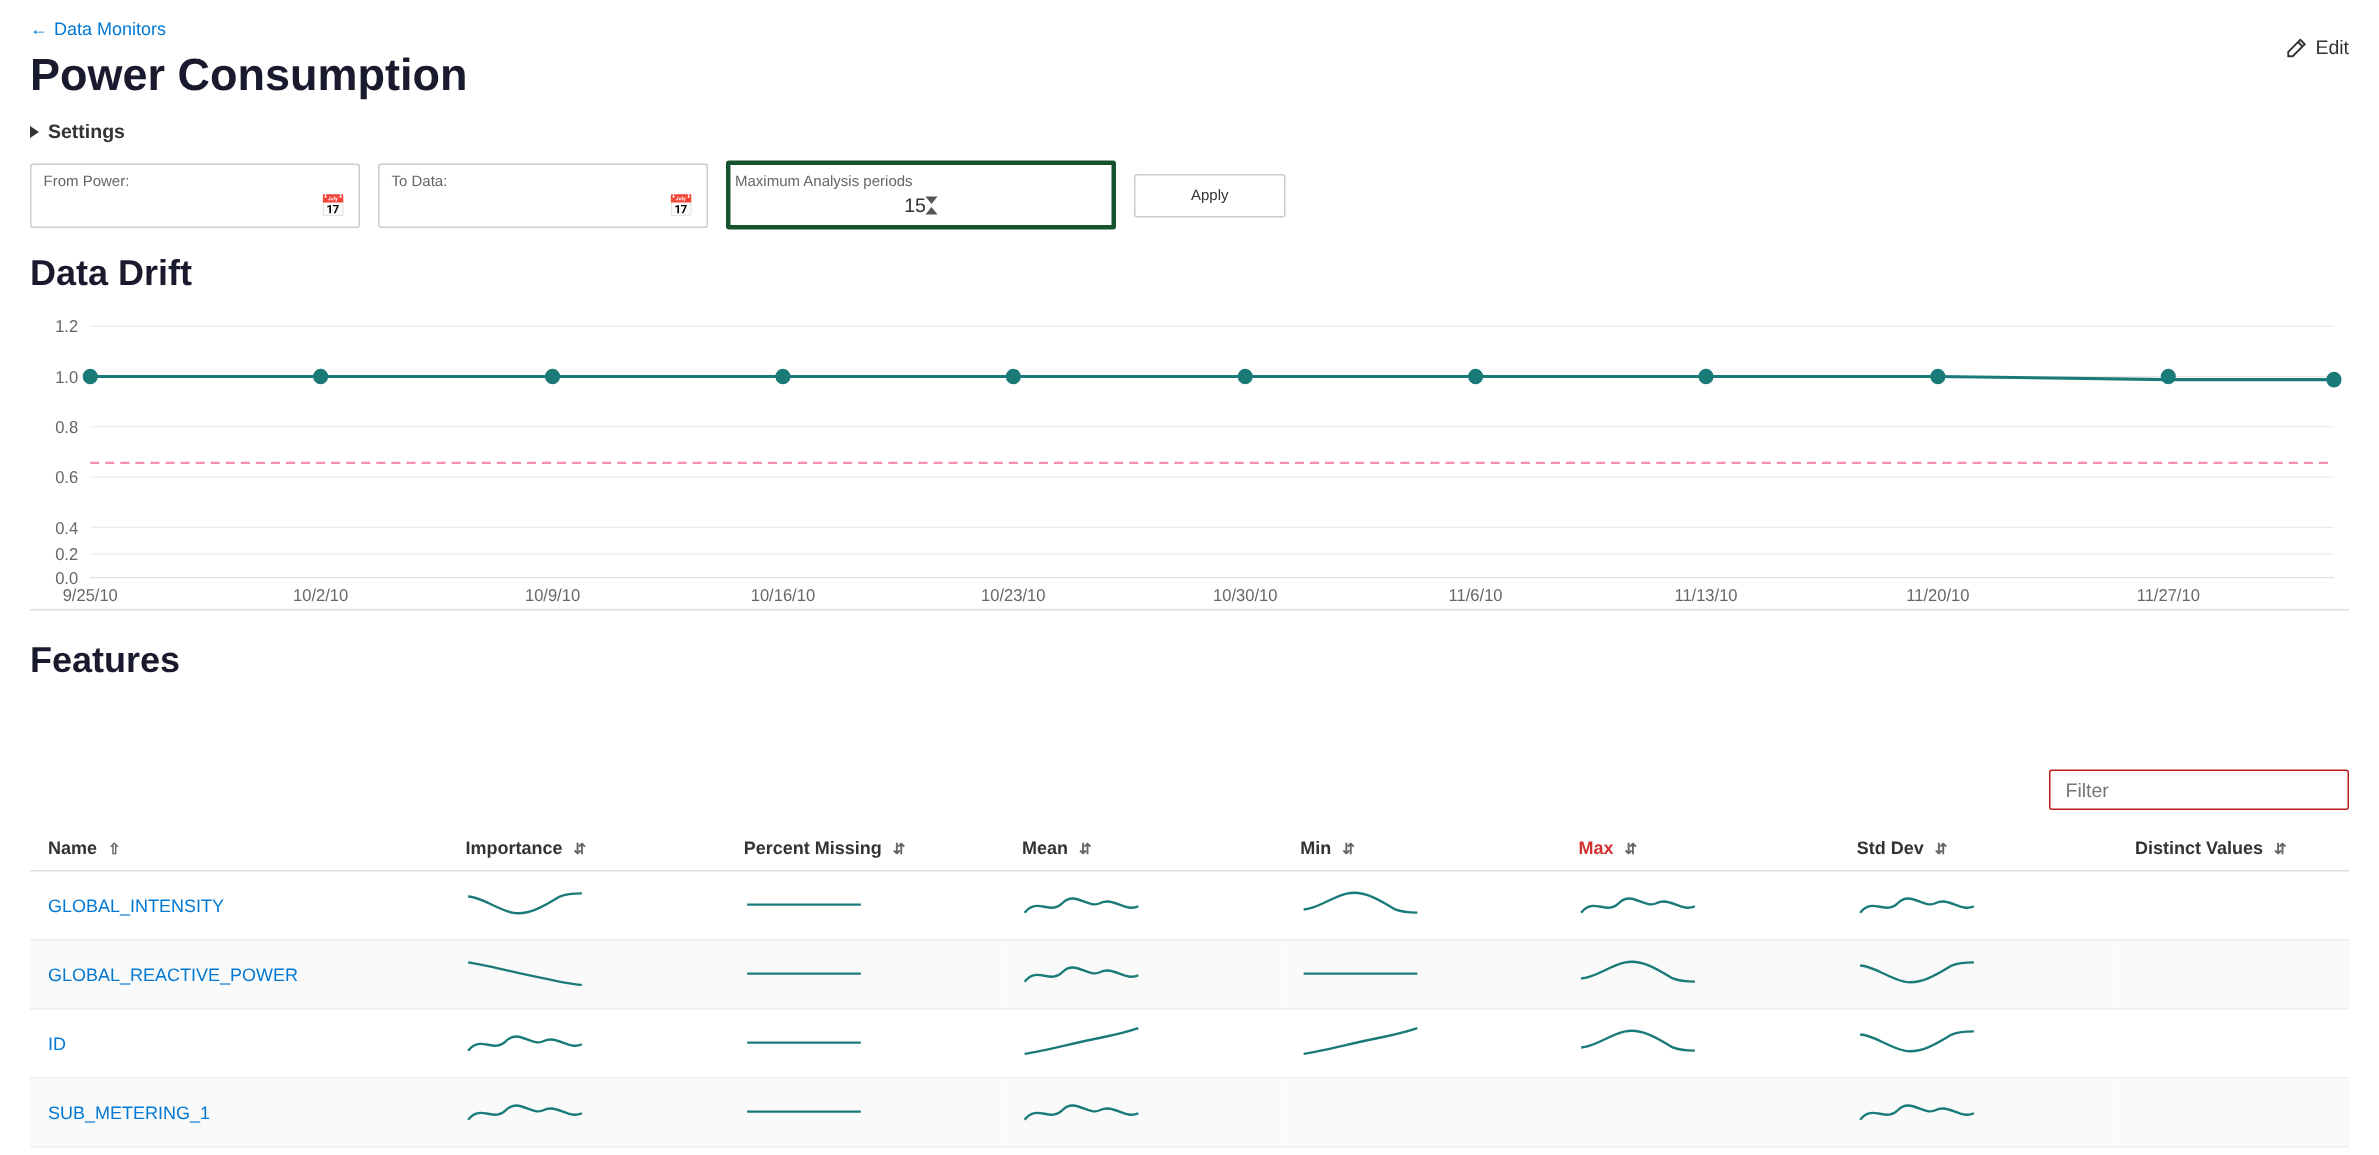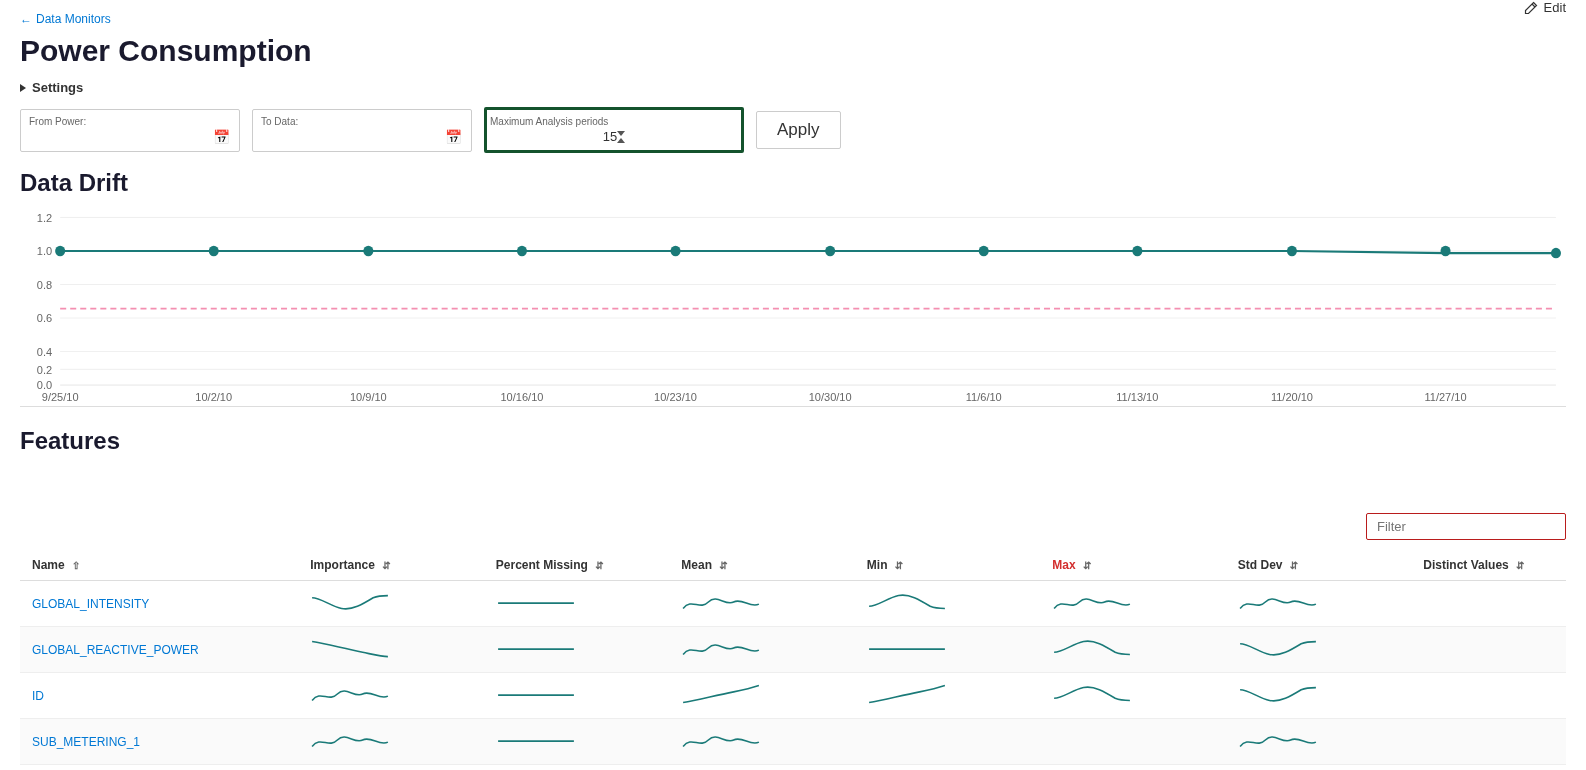--- a/index.html
+++ b/index.html
@@ -4,21 +4,21 @@
   <style>
     * { box-sizing: border-box; margin: 0; padding: 0; }
     body { font-family: 'Segoe UI', Arial, sans-serif; background: #f5f5f5; color: #333; font-size: 13px; }
     
     .page { background: #fff; min-height: 770px; padding: 12px 20px; }
     
     .back-link { color: #0078d4; font-size: 12px; cursor: pointer; display: flex; align-items: center; gap: 4px; margin-bottom: 8px; }
     
     .page-title { font-size: 30px; font-weight: 600; color: #1a1a2e; margin-bottom: 12px; }
     
-    .edit-btn { position: absolute; top: 0; right: 20px; display: flex; align-items: center; gap: 6px; color: #333; cursor: pointer; font-size: 13px; background: none; border: none; }
+    .edit-btn { position: absolute; top: 24px; right: 20px; display: flex; align-items: center; gap: 6px; color: #333; cursor: pointer; font-size: 13px; background: none; border: none; }
     
     .settings-section { margin-bottom: 16px; }
     .settings-toggle { display: flex; align-items: center; gap: 6px; cursor: pointer; font-size: 13px; font-weight: 600; color: #333; margin-bottom: 12px; }
     .chevron-right { display: inline-block; width: 0; height: 0; border-top: 4px solid transparent; border-bottom: 4px solid transparent; border-left: 6px solid #333; }
     
     .settings-controls { display: flex; align-items: center; gap: 12px; flex-wrap: wrap; }
     
     .date-field { border: 1px solid #ccc; border-radius: 2px; padding: 6px 8px; display: flex; flex-direction: column; width: 220px; background: #fff; position: relative; }
     .date-field label { font-size: 10px; color: #666; margin-bottom: 2px; }
     .date-field-inner { display: flex; align-items: center; justify-content: space-between; }
@@ -27,21 +27,21 @@
     
     .analysis-field { border: 3px solid #14532d; border-radius: 2px; padding: 6px 3px; display: flex; flex-direction: column; width: 260px; background: #fff; }
     .analysis-field label { font-size: 10px; color: #666; margin-bottom: 2px; }
     .analysis-inner { display: flex; align-items: center; justify-content: center; }
     .analysis-inner span { font-size: 13px; color: #333; }
     .analysis-arrows { display: flex; flex-direction: column; gap: 2px; }
     .arrow-up, .arrow-down { width: 0; height: 0; cursor: pointer; }
     .arrow-up { border-left: 4px solid transparent; border-right: 4px solid transparent; border-bottom: 5px solid #555; }
     .arrow-down { border-left: 4px solid transparent; border-right: 4px solid transparent; border-top: 5px solid #555; }
     
-    .apply-btn { border: 1px solid #ccc; background: #fff; padding: 8px 20px; cursor: pointer; font-size: 17px; color: #333; border-radius: 2px; }
+    .apply-btn { border: 1px solid #ccc; background: #fff; padding: 8px 37px; cursor: pointer; font-size: 10px; color: #333; border-radius: 2px; }
     
     .section-title { font-size: 24px; font-weight: 600; color: #1a1a2e; margin-bottom: 10px; }
     
     .chart-container { width: 100%; height: 200px; position: relative; margin-bottom: 20px; border-bottom: 1px solid #ddd; }
     
     .chart-svg { width: 100%; height: 100%; }
     
     .features-section { margin-top: 10px; }
     
     .filter-row { display: flex; justify-content: flex-end; margin-bottom: 10px; }

